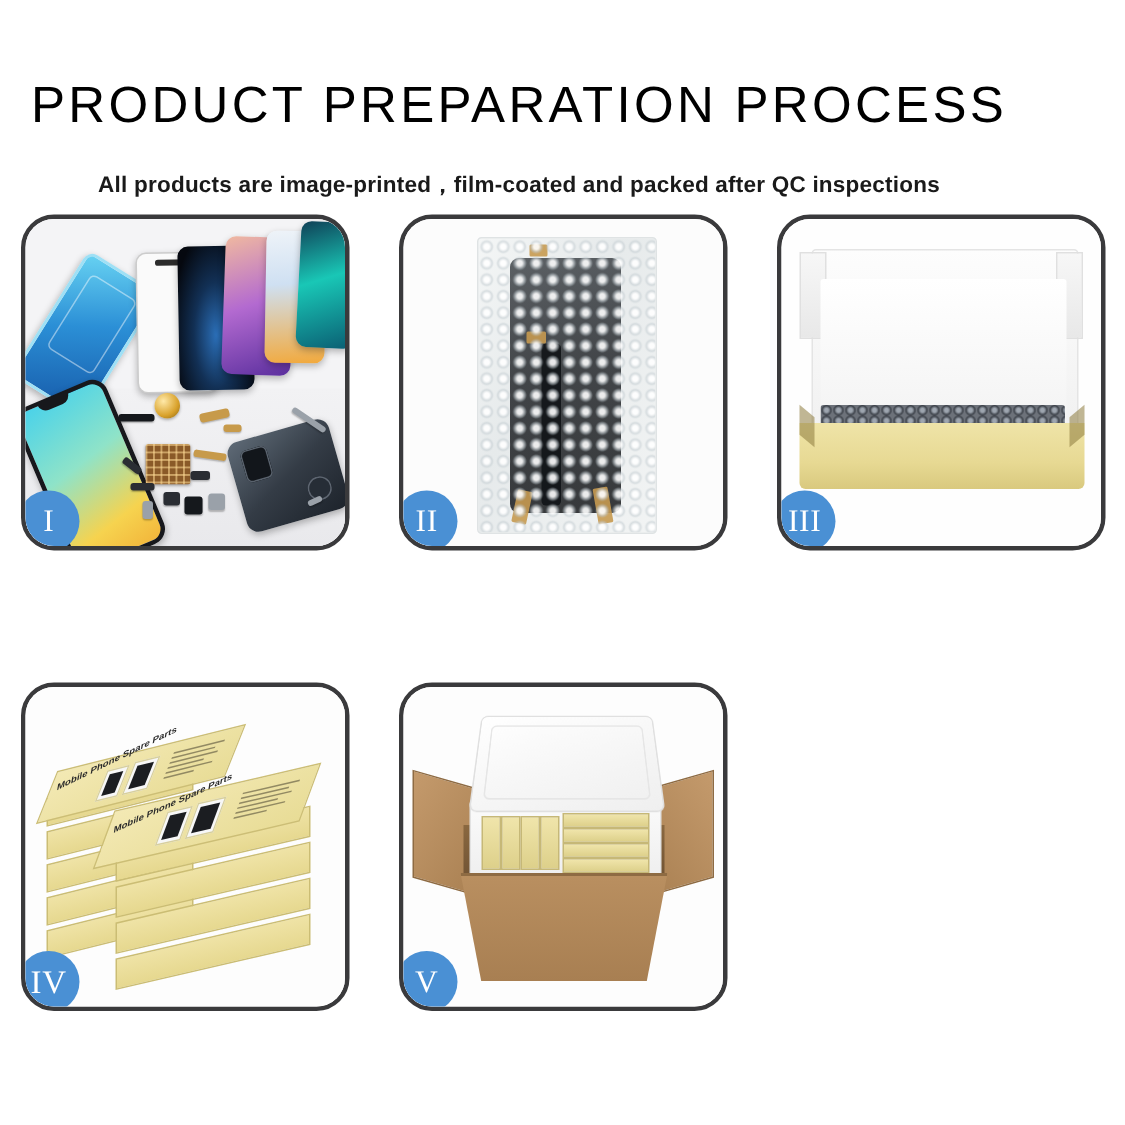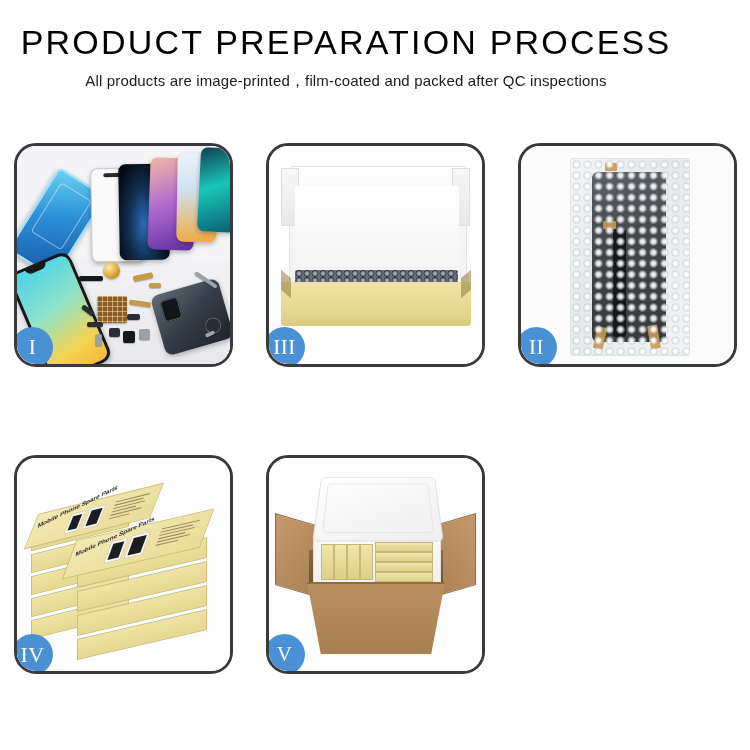--- a/index.html
+++ b/index.html
@@ -19,40 +19,40 @@
     width: 750px;
     height: 750px;
     position: relative;
     background: #ffffff;
   }
 
   
   .header {
     position: absolute;
     left: 0;
-    top: 22px;
+    top: 50px;
     width: 692px;
     text-align: center;
   }
   .title {
     font-family: "Liberation Sans", sans-serif;
     font-size: 34px;
     font-weight: 400;
     letter-spacing: 2.2px;
     color: #000000;
     line-height: 40px;
     white-space: nowrap;
   }
   .subtitle {
     font-family: "Liberation Sans", sans-serif;
     font-size: 15px;
-    font-weight: 400;
+    font-weight: 700;
     color: #1a1a1a;
     letter-spacing: 0.15px;
-    margin-top: 9px;
+    margin-top: 24px;
     line-height: 19px;
     white-space: nowrap;
   }
 
   
   .grid {
     position: absolute;
     left: 14px;
     top: 143px;
     width: 723px;
@@ -410,43 +410,43 @@
         <div class="sp flex" style="left:112px; top:155px; width:22px; height:5px; transform:rotate(8deg);"></div>
         <div class="sp" style="left:110px; top:168px; width:13px; height:6px;"></div>
         <div class="sp grey" style="left:176px; top:132px; width:26px; height:4px; transform:rotate(34deg);"></div>
         <div class="sp grey" style="left:188px; top:186px; width:10px; height:4px; transform:rotate(-25deg);"></div>
 
         <div class="badge">I</div>
       </div>
     </div>
 
     <div class="panel">
-      <div class="panel-inner p3">
-        <div class="p3-lidback"></div>
-        <div class="p3-lidflapL"></div>
-        <div class="p3-lidflapR"></div>
-        <div class="p3-foam"></div>
-        <div class="p3-contents"></div>
-        <div class="p3-tray"></div>
-        <div class="badge">III</div>
-      </div>
-    </div>
-
-    <div class="panel">
       <div class="panel-inner p2">
         <div class="p2-bag">
           <div class="p2-screen"></div>
           <div class="p2-flexstrip"></div>
           <div class="p2-tape" style="left:34px; top:4px;  width:12px; height:8px;"></div>
           <div class="p2-tape" style="left:32px; top:62px; width:13px; height:8px;"></div>
           <div class="p2-tape" style="left:24px; top:168px; width:10px; height:22px; transform:rotate(12deg);"></div>
           <div class="p2-tape" style="left:78px; top:166px; width:10px; height:24px; transform:rotate(-10deg);"></div>
           <div class="p2-bubbles"></div>
         </div>
         <div class="badge">II</div>
+      </div>
+    </div>
+
+    <div class="panel">
+      <div class="panel-inner p3">
+        <div class="p3-lidback"></div>
+        <div class="p3-lidflapL"></div>
+        <div class="p3-lidflapR"></div>
+        <div class="p3-foam"></div>
+        <div class="p3-contents"></div>
+        <div class="p3-tray"></div>
+        <div class="badge">III</div>
       </div>
     </div>
 
     <div class="panel">
       <div class="panel-inner p4">
         <div class="stack">
 
           <div class="bx" style="left:6px;  top:44px;  width:96px; height:17px; transform:skewY(-14deg);"></div>
           <div class="bx" style="left:6px;  top:66px;  width:96px; height:17px; transform:skewY(-14deg);"></div>
           <div class="bx" style="left:6px;  top:88px;  width:96px; height:17px; transform:skewY(-14deg);"></div>

